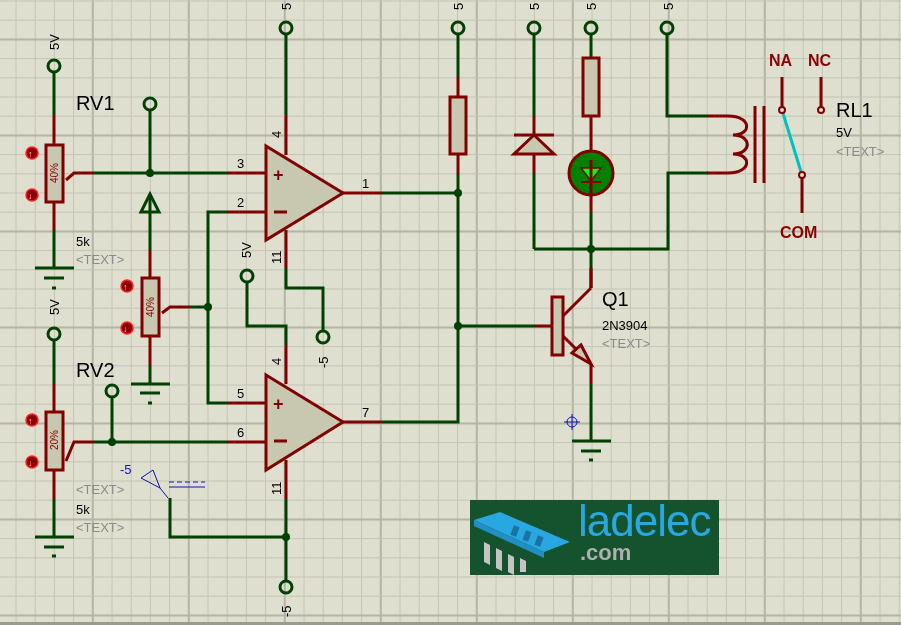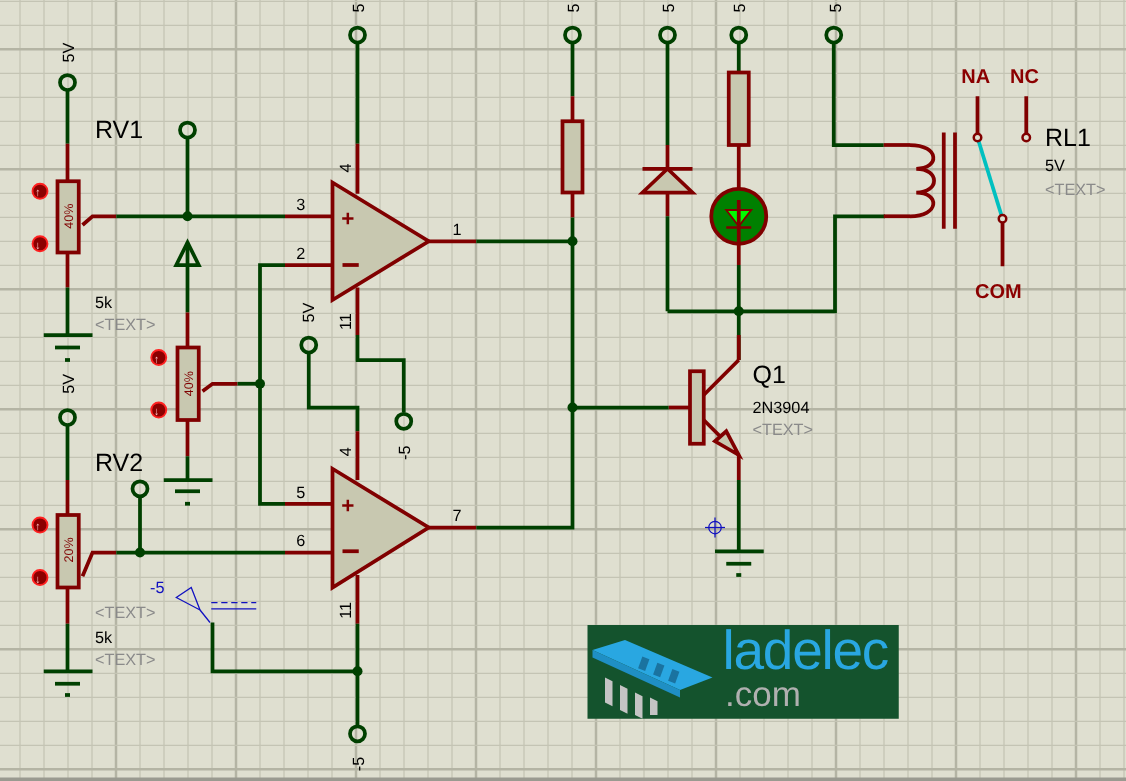--- a/index.html
+++ b/index.html
@@ -6,21 +6,21 @@
   body { width: 901px; height: 625px; overflow: hidden; position: relative; font-family: "Liberation Sans", sans-serif; }
   #canvas { position: absolute; left: 0; top: 0; width: 901px; height: 625px; }
   svg text { font-family: "Liberation Sans", sans-serif; }
   .lbl { fill: #000; font-size: 13px; }
   .ref { fill: #000; font-size: 20px; }
   .grey { fill: #8a8a8a; font-size: 13px; }
   .relay-lbl { fill: #8b0000; font-size: 16px; font-weight: bold; }
   .blue { fill: #1010c0; font-size: 13px; }
   .logo { position: absolute; left: 470px; top: 500px; width: 249px; height: 75px; background: #14532d; }
   .logo-text { position: absolute; left: 108px; top: -4px; font-size: 44px; color: #29a7e1; font-family: "Liberation Sans", sans-serif; letter-spacing: -1px; }
-  .logo-sub { position: absolute; left: 110px; top: 40px; font-size: 28px; color: #b0b0b0; font-family: "Liberation Sans", sans-serif; }
+  .logo-sub { position: absolute; left: 110px; top: 40px; font-size: 22px; color: #b0b0b0; font-family: "Liberation Sans", sans-serif; font-weight: bold; }
   .bottom-bar { position: absolute; left: 0; top: 622px; width: 901px; height: 3px; background: #9a9a90; }
 </style>
 </head>
 <body>
 
 <svg id="canvas" viewBox="0 0 901 625" xmlns="http://www.w3.org/2000/svg">
   <g id="grid">
       <line x1="-3.1999999999999993" x2="-3.1999999999999993" y1="0" y2="625" stroke="#b4b4a4" stroke-width="2"></line>
       <line x1="16" x2="16" y1="0" y2="625" stroke="#c4c4b4" stroke-width="1"></line>
       <line x1="35.2" x2="35.2" y1="0" y2="625" stroke="#c4c4b4" stroke-width="1"></line>

